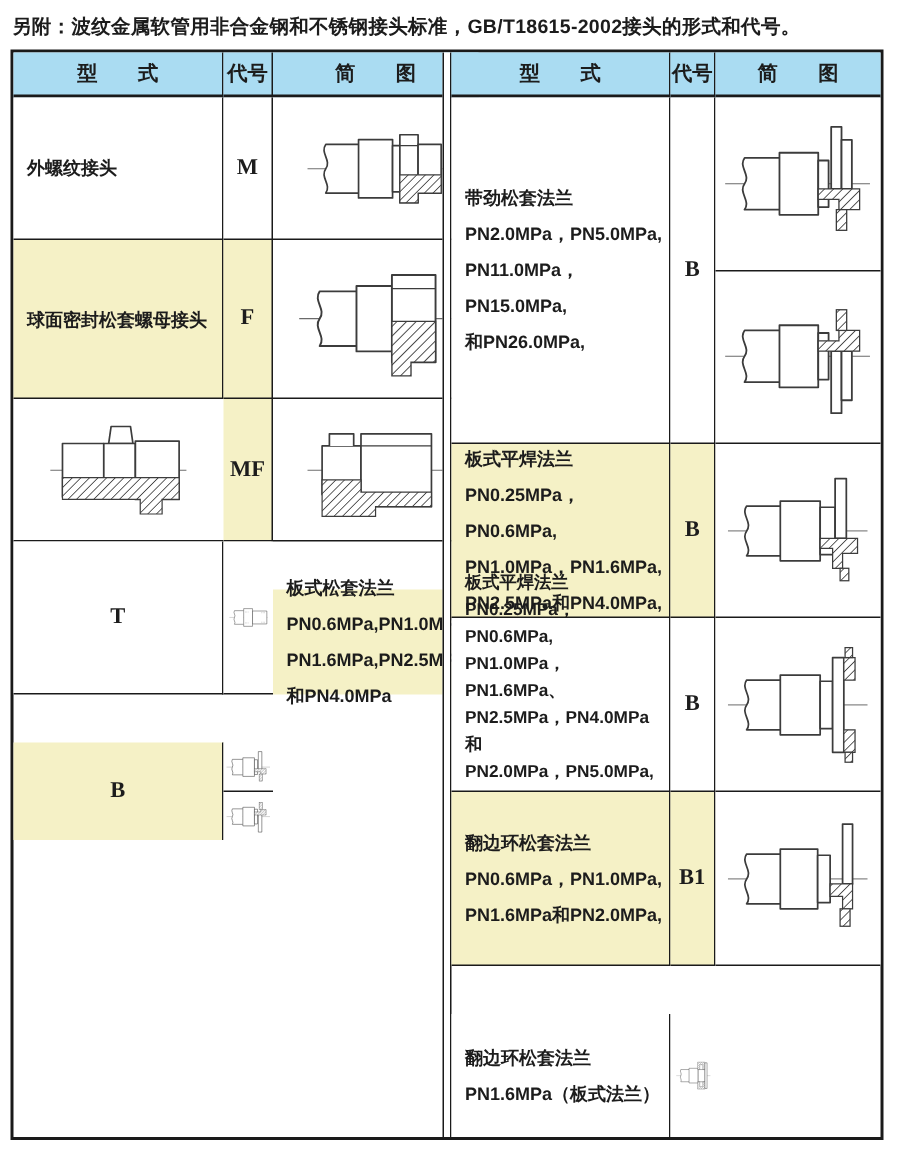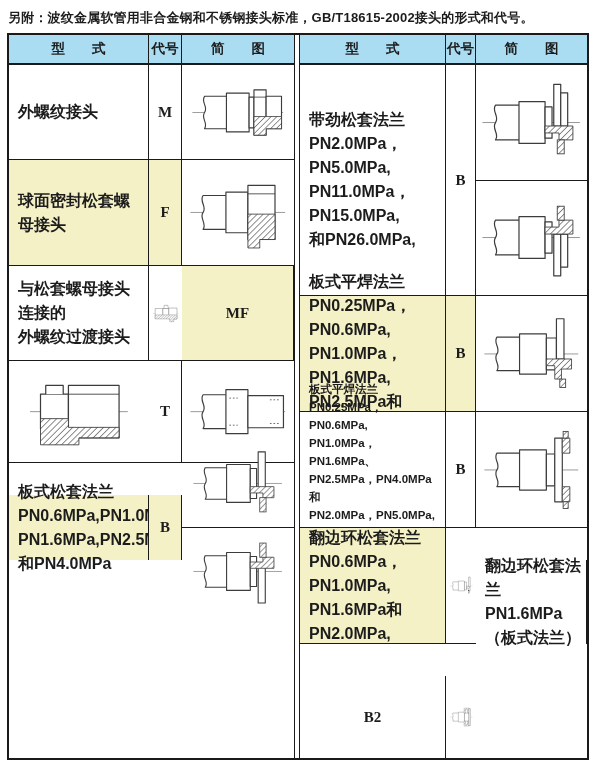--- a/index.html
+++ b/index.html
@@ -12,21 +12,21 @@
   .tbl.left{width:286px;grid-template-columns:140px 33px 1fr;
     grid-template-rows:30px 95px 106px 95px 102px 97px 198px;}
   .tbl.right{width:288px;grid-template-columns:146px 30px 1fr;
     grid-template-rows:30px 231px 116px 116px 116px 114px;}
   .c{border-right:1px solid #1a1a1a;border-bottom:1px solid #1a1a1a;box-sizing:border-box;
      display:flex;align-items:center;background:#fff;}
   .c.lastcol{border-right:none;}
   .c.lastrow{border-bottom:none;margin-top:32px;}
   .th{justify-content:center;background:var(--header-bg,#aadcf2);font-size:13.5px;
       border-bottom-width:2px;white-space:pre;}
-  .type{padding:4px 4px 4px 9px;font-size:16px;line-height:24px;white-space:pre-line;}
+  .type{padding:4px 4px 4px 9px;font-size:12px;line-height:24px;white-space:pre-line;}
   .type.tight{line-height:18px;font-size:11.5px;}
   .code{justify-content:center;font-family:"Liberation Serif",serif;font-size:15px;}
   .hl{background:var(--highlight-bg,#f5f1c6);}
   .diag{justify-content:center;padding:2px;}
   .diag.split{flex-direction:column;align-items:stretch;padding:0;}
   .sub{flex:1;display:flex;align-items:center;justify-content:center;}
   .sub.first{border-bottom:1px solid #1a1a1a;}
   .dg{width:94%;height:90%;}
   .dg .ln{fill:#fff;stroke:#3c3c3c;stroke-width:1.4;stroke-linejoin:round;}
   .dg .ln2{stroke:#3c3c3c;stroke-width:1;}
@@ -80,22 +80,20 @@
             <line class="cl" x1="4" y1="50" x2="116" y2="50"></line>
             <path class="ln" d="M46 30 L19 30 C14 37 24 43 19 50 C14 57 24 63 19 70 L46 70"></path>
             <rect class="ln" x="46" y="26" width="26" height="48"></rect>
             <rect class="ln" x="72" y="18" width="32" height="64"></rect>
             <line class="ln2" x1="72" y1="28" x2="104" y2="28"></line>
             <line class="ln2" x1="72" y1="72" x2="104" y2="72"></line>
             <path class="ht" d="M72 52 L104 52 L104 82 L86 82 L86 92 L72 92 Z"></path>
           </svg>
       </div>
 
-      <div class="c type">与松套螺母接头连接的
-外螺纹过渡接头</div>
       <div class="c diag lastcol">
         <svg class="dg" viewBox="0 0 120 100">
             <line class="cl" x1="4" y1="50" x2="116" y2="50"></line>
             <rect class="ln" x="14" y="28" width="34" height="44"></rect>
             <path class="ln" d="M52 28 L54 14 L70 14 L72 28 Z"></path>
             <rect class="ln" x="48" y="28" width="26" height="44"></rect>
             <rect class="ln" x="74" y="26" width="36" height="48"></rect>
             <path class="ht" d="M14 56 L110 56 L110 74 L96 74 L96 86 L78 86 L78 74 L14 74 Z"></path>
           </svg>
       </div>
@@ -227,35 +225,35 @@
             <path class="ht" d="M97 12 L106 12 L106 30 L97 30 Z"></path>
             <rect class="ht" x="98" y="4" width="6" height="8"></rect>
             <path class="ht" d="M97 70 L106 70 L106 88 L97 88 Z"></path>
             <rect class="ht" x="98" y="88" width="6" height="8"></rect>
           </svg>
       </div>
 
       <div class="c type hl">翻边环松套法兰
 PN0.6MPa，PN1.0MPa,
 PN1.6MPa和PN2.0MPa,</div>
+      <div class="c code hl">B1</div>
       <div class="c diag lastcol">
         <svg class="dg" viewBox="0 0 120 100">
             <line class="cl" x1="4" y1="50" x2="116" y2="50"></line>
             <path class="ln" d="M46 30 L19 30 C14 37 24 43 19 50 C14 57 24 63 19 70 L46 70"></path>
             <rect class="ln" x="46" y="26" width="30" height="48"></rect>
             <rect class="ln" x="76" y="31" width="10" height="38"></rect>
             <rect class="ln" x="96" y="6" width="8" height="48"></rect>
             <path class="ht" d="M86 54 L104 54 L104 74 L96 74 L96 64 L86 64 Z"></path>
             <rect class="ht" x="94" y="74" width="8" height="14"></rect>
           </svg>
       </div>
 
       <div class="c type lastrow">翻边环松套法兰
 PN1.6MPa（板式法兰）</div>
-      <div class="c code lastrow">B2</div>
       <div class="c diag lastcol lastrow">
         <svg class="dg" viewBox="0 0 120 100">
             <line class="cl" x1="4" y1="50" x2="116" y2="50"></line>
             <path class="ln" d="M46 30 L19 30 C14 37 24 43 19 50 C14 57 24 63 19 70 L46 70"></path>
             <rect class="ln" x="46" y="26" width="30" height="48"></rect>
             <rect class="ln" x="76" y="30" width="22" height="40"></rect>
             <path class="ht" d="M74 6 L98 6 L98 30 L91 30 L91 14 L81 14 L81 30 L74 30 Z"></path>
             <path class="ht" d="M74 94 L98 94 L98 70 L91 70 L91 86 L81 86 L81 70 L74 70 Z"></path>
             <rect class="ln" x="98" y="8" width="7" height="84"></rect>
           </svg>

